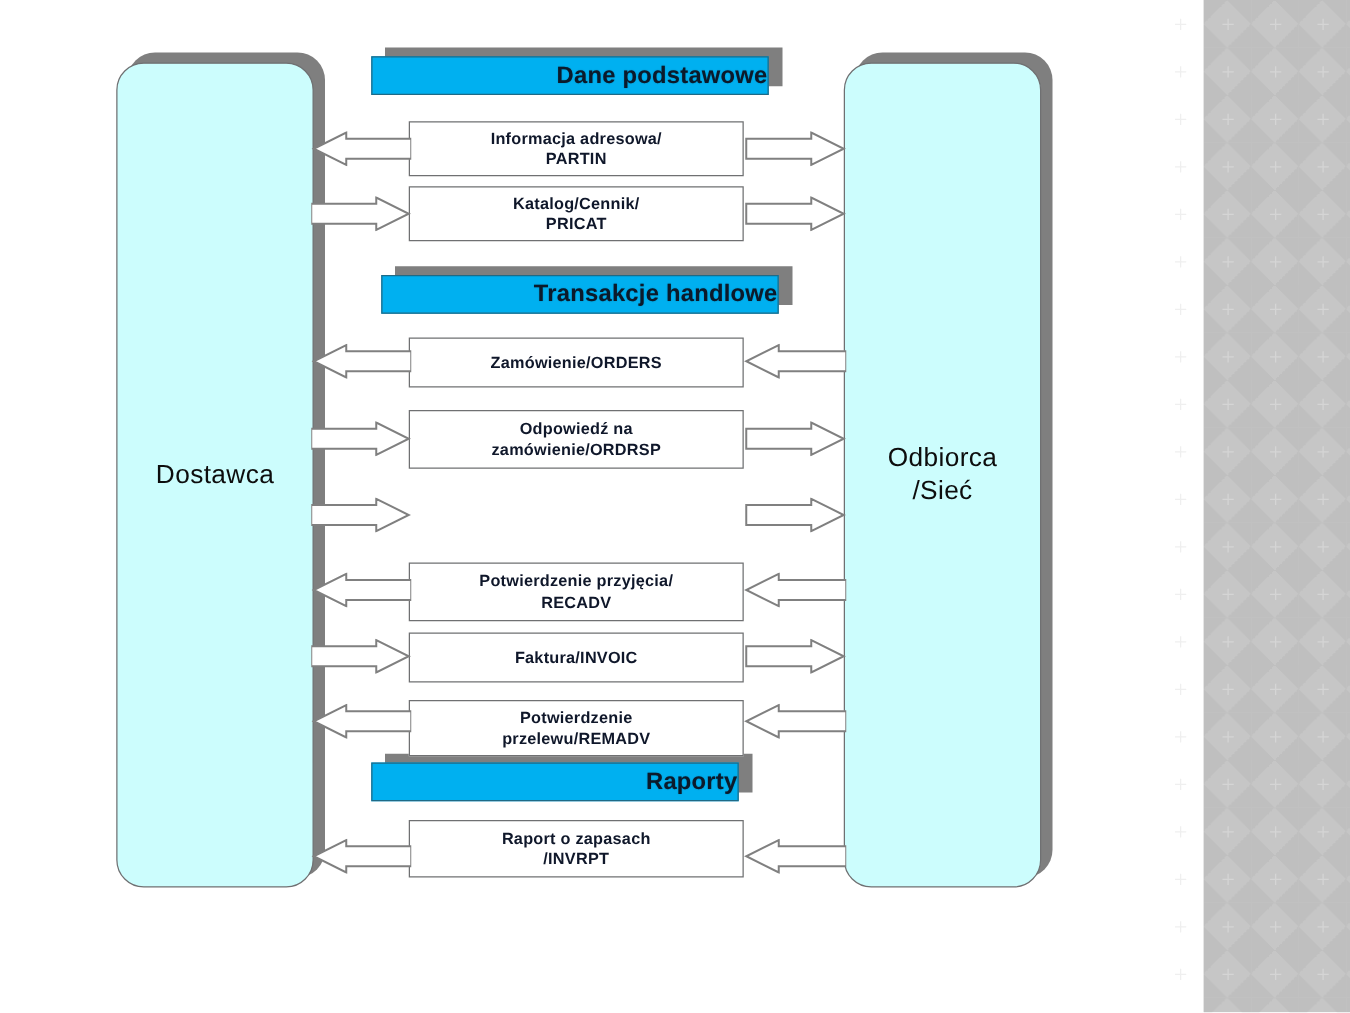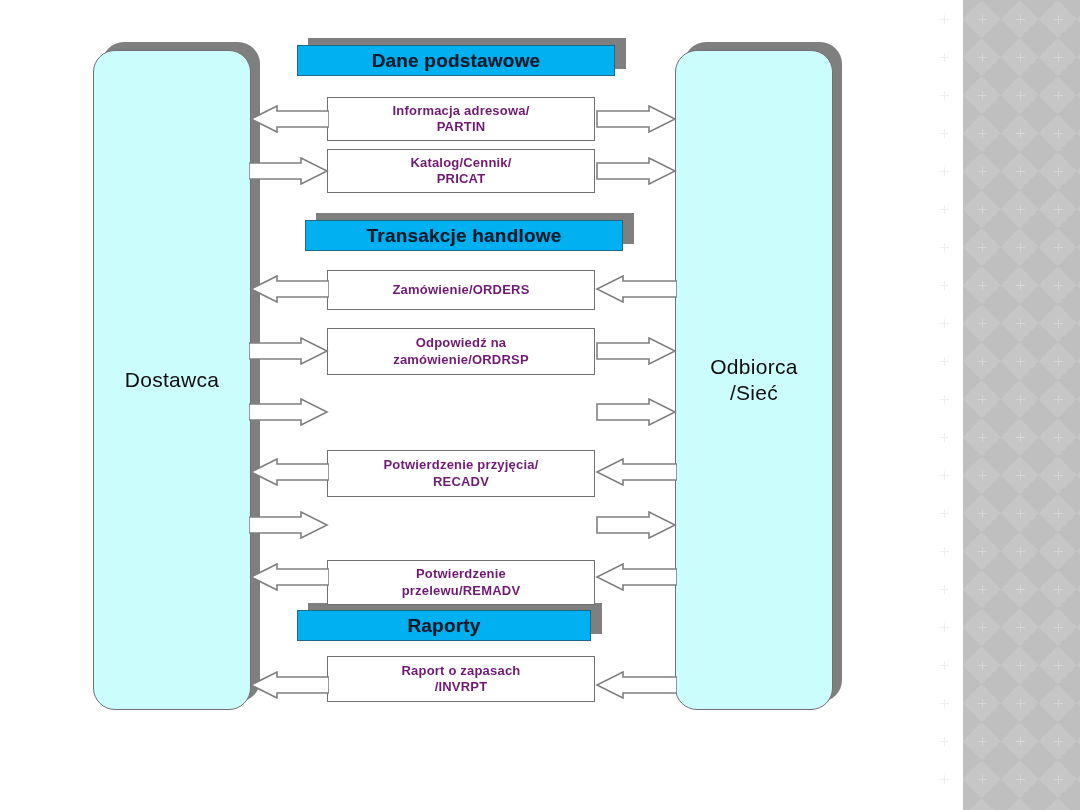--- a/index.html
+++ b/index.html
@@ -96,21 +96,21 @@
   }
   .section-head {
     position: absolute;
     left: 0; top: 0;
     width: 100%; height: 100%;
     background: #00b0f0;
     border: 1px solid #1f6a86;
     box-sizing: border-box;
     display: flex;
     align-items: center;
-    justify-content: center;
+    justify-content: flex-end;
   }
   .section-head span {
     font-size: 19px;
     font-weight: 700;
     color: #0b1a2b;
     letter-spacing: .2px;
     text-shadow: 0 0 1px rgba(0,0,0,.35);
   }
 
   
@@ -120,21 +120,21 @@
     border: 1px solid #6f7072;
     box-sizing: border-box;
     display: flex;
     align-items: center;
     justify-content: center;
     text-align: center;
   }
   .msg-box span {
     font-size: 13px;
     font-weight: 700;
-    color: #701a75;
+    color: #0f172a;
     line-height: 1.25;
     letter-spacing: .2px;
     padding: 0 6px;
   }
 
   
   .arrow { position: absolute; }
   .arrow svg { display: block; }
 </style>
 </head>
@@ -353,20 +353,23 @@
     <svg width="80" height="28" viewBox="0 0 80 28">
       <path d="M28,6 L80,6 L80,22 L28,22 L28,27 L2,14 L28,1 Z" fill="#ffffff" stroke="#808080" stroke-width="1.6" stroke-linejoin="miter"></path>
     </svg>
   </div>
   <div class="arrow" style="left:595px; top:458px;">
     <svg width="82" height="28" viewBox="0 0 82 28">
       <path d="M28,6 L82,6 L82,22 L28,22 L28,27 L2,14 L28,1 Z" fill="#ffffff" stroke="#808080" stroke-width="1.6" stroke-linejoin="miter"></path>
     </svg>
   </div>
 
+  <div class="msg-box" style="left:327px; top:506px; width:268px; height:40px;">
+    <span>Faktura/INVOIC</span>
+  </div>
   <div class="arrow" style="left:249px; top:511px;">
     <svg width="80" height="28" viewBox="0 0 80 28">
       <path d="M52,6 L0,6 L0,22 L52,22 L52,27 L78,14 L52,1 Z" fill="#ffffff" stroke="#808080" stroke-width="1.6" stroke-linejoin="miter"></path>
     </svg>
   </div>
   <div class="arrow" style="left:595px; top:511px;">
     <svg width="82" height="28" viewBox="0 0 82 28">
       <path d="M54,6 L2,6 L2,22 L54,22 L54,27 L80,14 L54,1 Z" fill="#ffffff" stroke="#808080" stroke-width="1.6" stroke-linejoin="miter"></path>
     </svg>
   </div>

